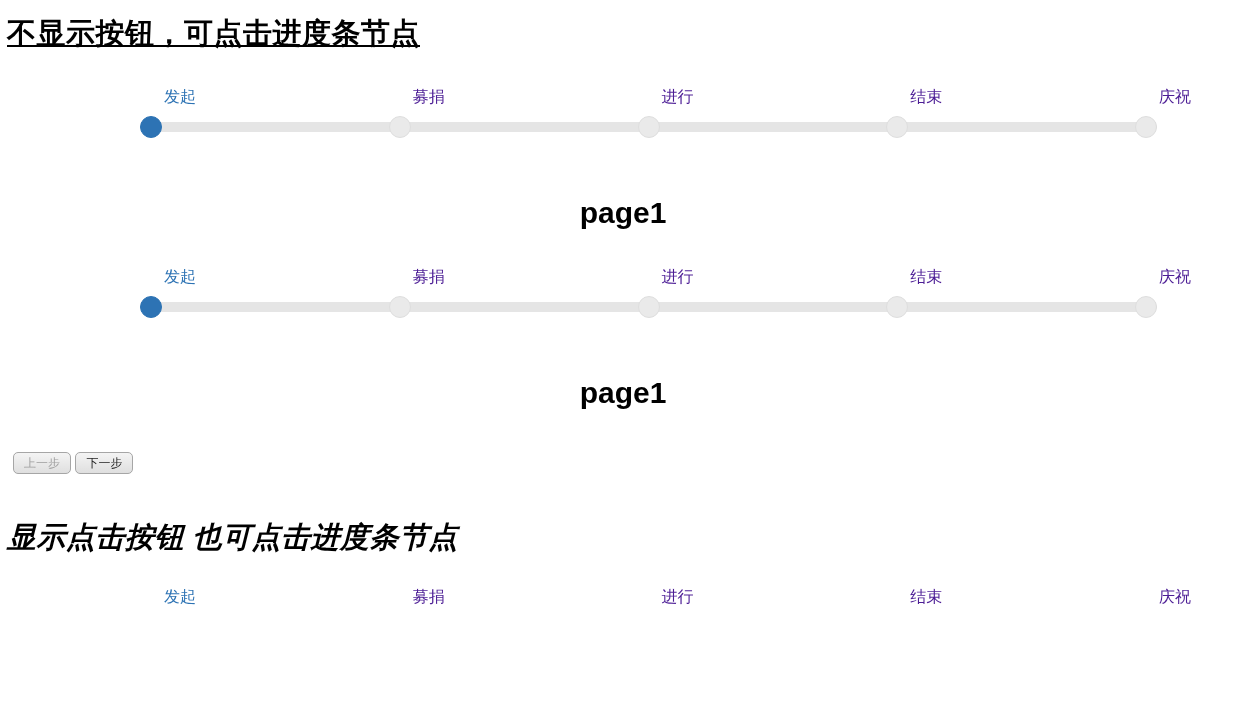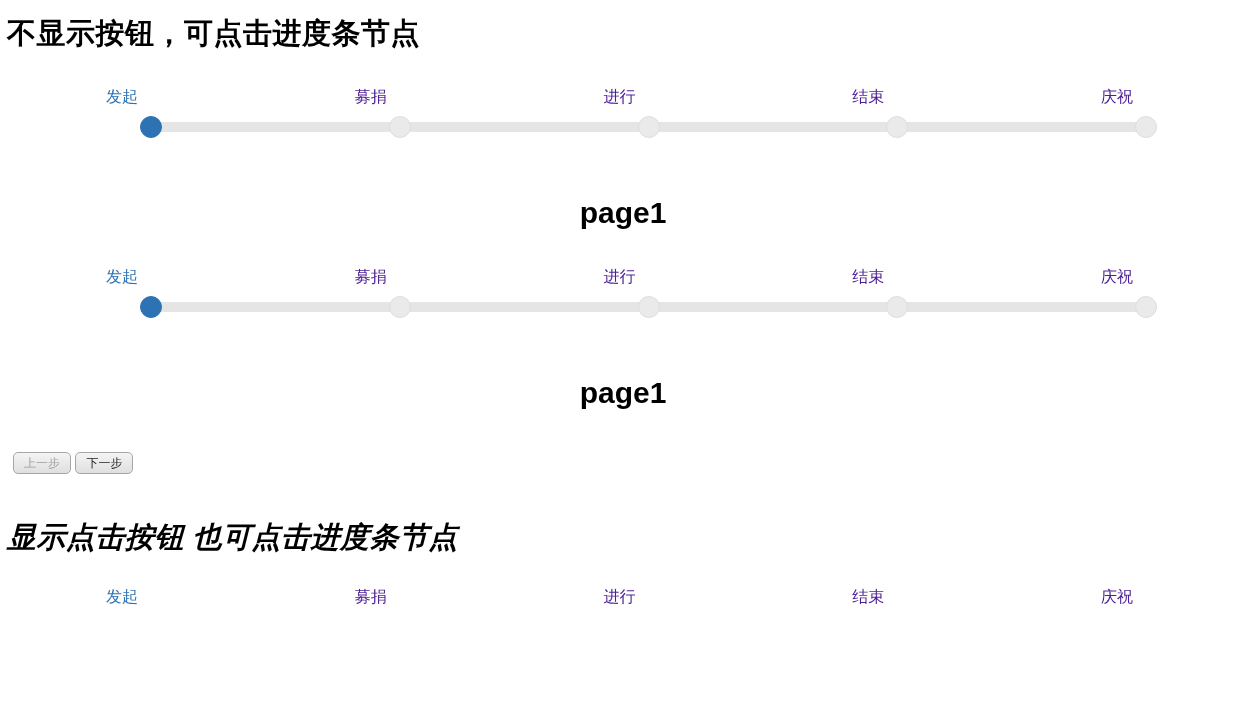--- a/index.html
+++ b/index.html
@@ -7,21 +7,21 @@
     width: 1239px; height: 702px; overflow: hidden;
     background: #ffffff;
     font-family: "Liberation Sans", sans-serif;
   }
   .page { padding-left: 7px; }
 
   h2 { margin: 0; color: #000; font-weight: bold; }
   .h-demo { font-size: 29px; line-height: 30px; letter-spacing: 0.5px; }
   .h-page { font-size: 30px; line-height: 30px; text-align: center; }
 
-  #h-demo1 { margin-top: 18px; }
+  #h-demo1 { margin-top: 18px; text-decoration: underline; }
   #h-page1a { margin-top: 60px; }
   #h-demo2 { margin-top: 60px; }
   #h-page1b { margin-top: 60px; }
   #h-demo3 { margin-top: 48px; font-style: italic; }
 
   .steps {
     position: relative;
     margin-left: 144px;
     width: 995px;
     height: 50px;
@@ -33,21 +33,21 @@
     position: absolute;
     left: -11px; right: -11px; top: 34px;
     height: 10px;
     background: #e5e5e5;
     border-radius: 5px;
   }
   .step {
     position: absolute; top: 0;
     width: 90px;
     transform: translateX(-50%);
-    text-align: left;
+    text-align: right;
   }
   .step .label {
     font-size: 16px; line-height: 18px;
     color: #4c1d95;
   }
   .step .node {
     box-sizing: border-box;
     width: 22px; height: 22px;
     margin: 10px auto 0;
     border-radius: 50%;

